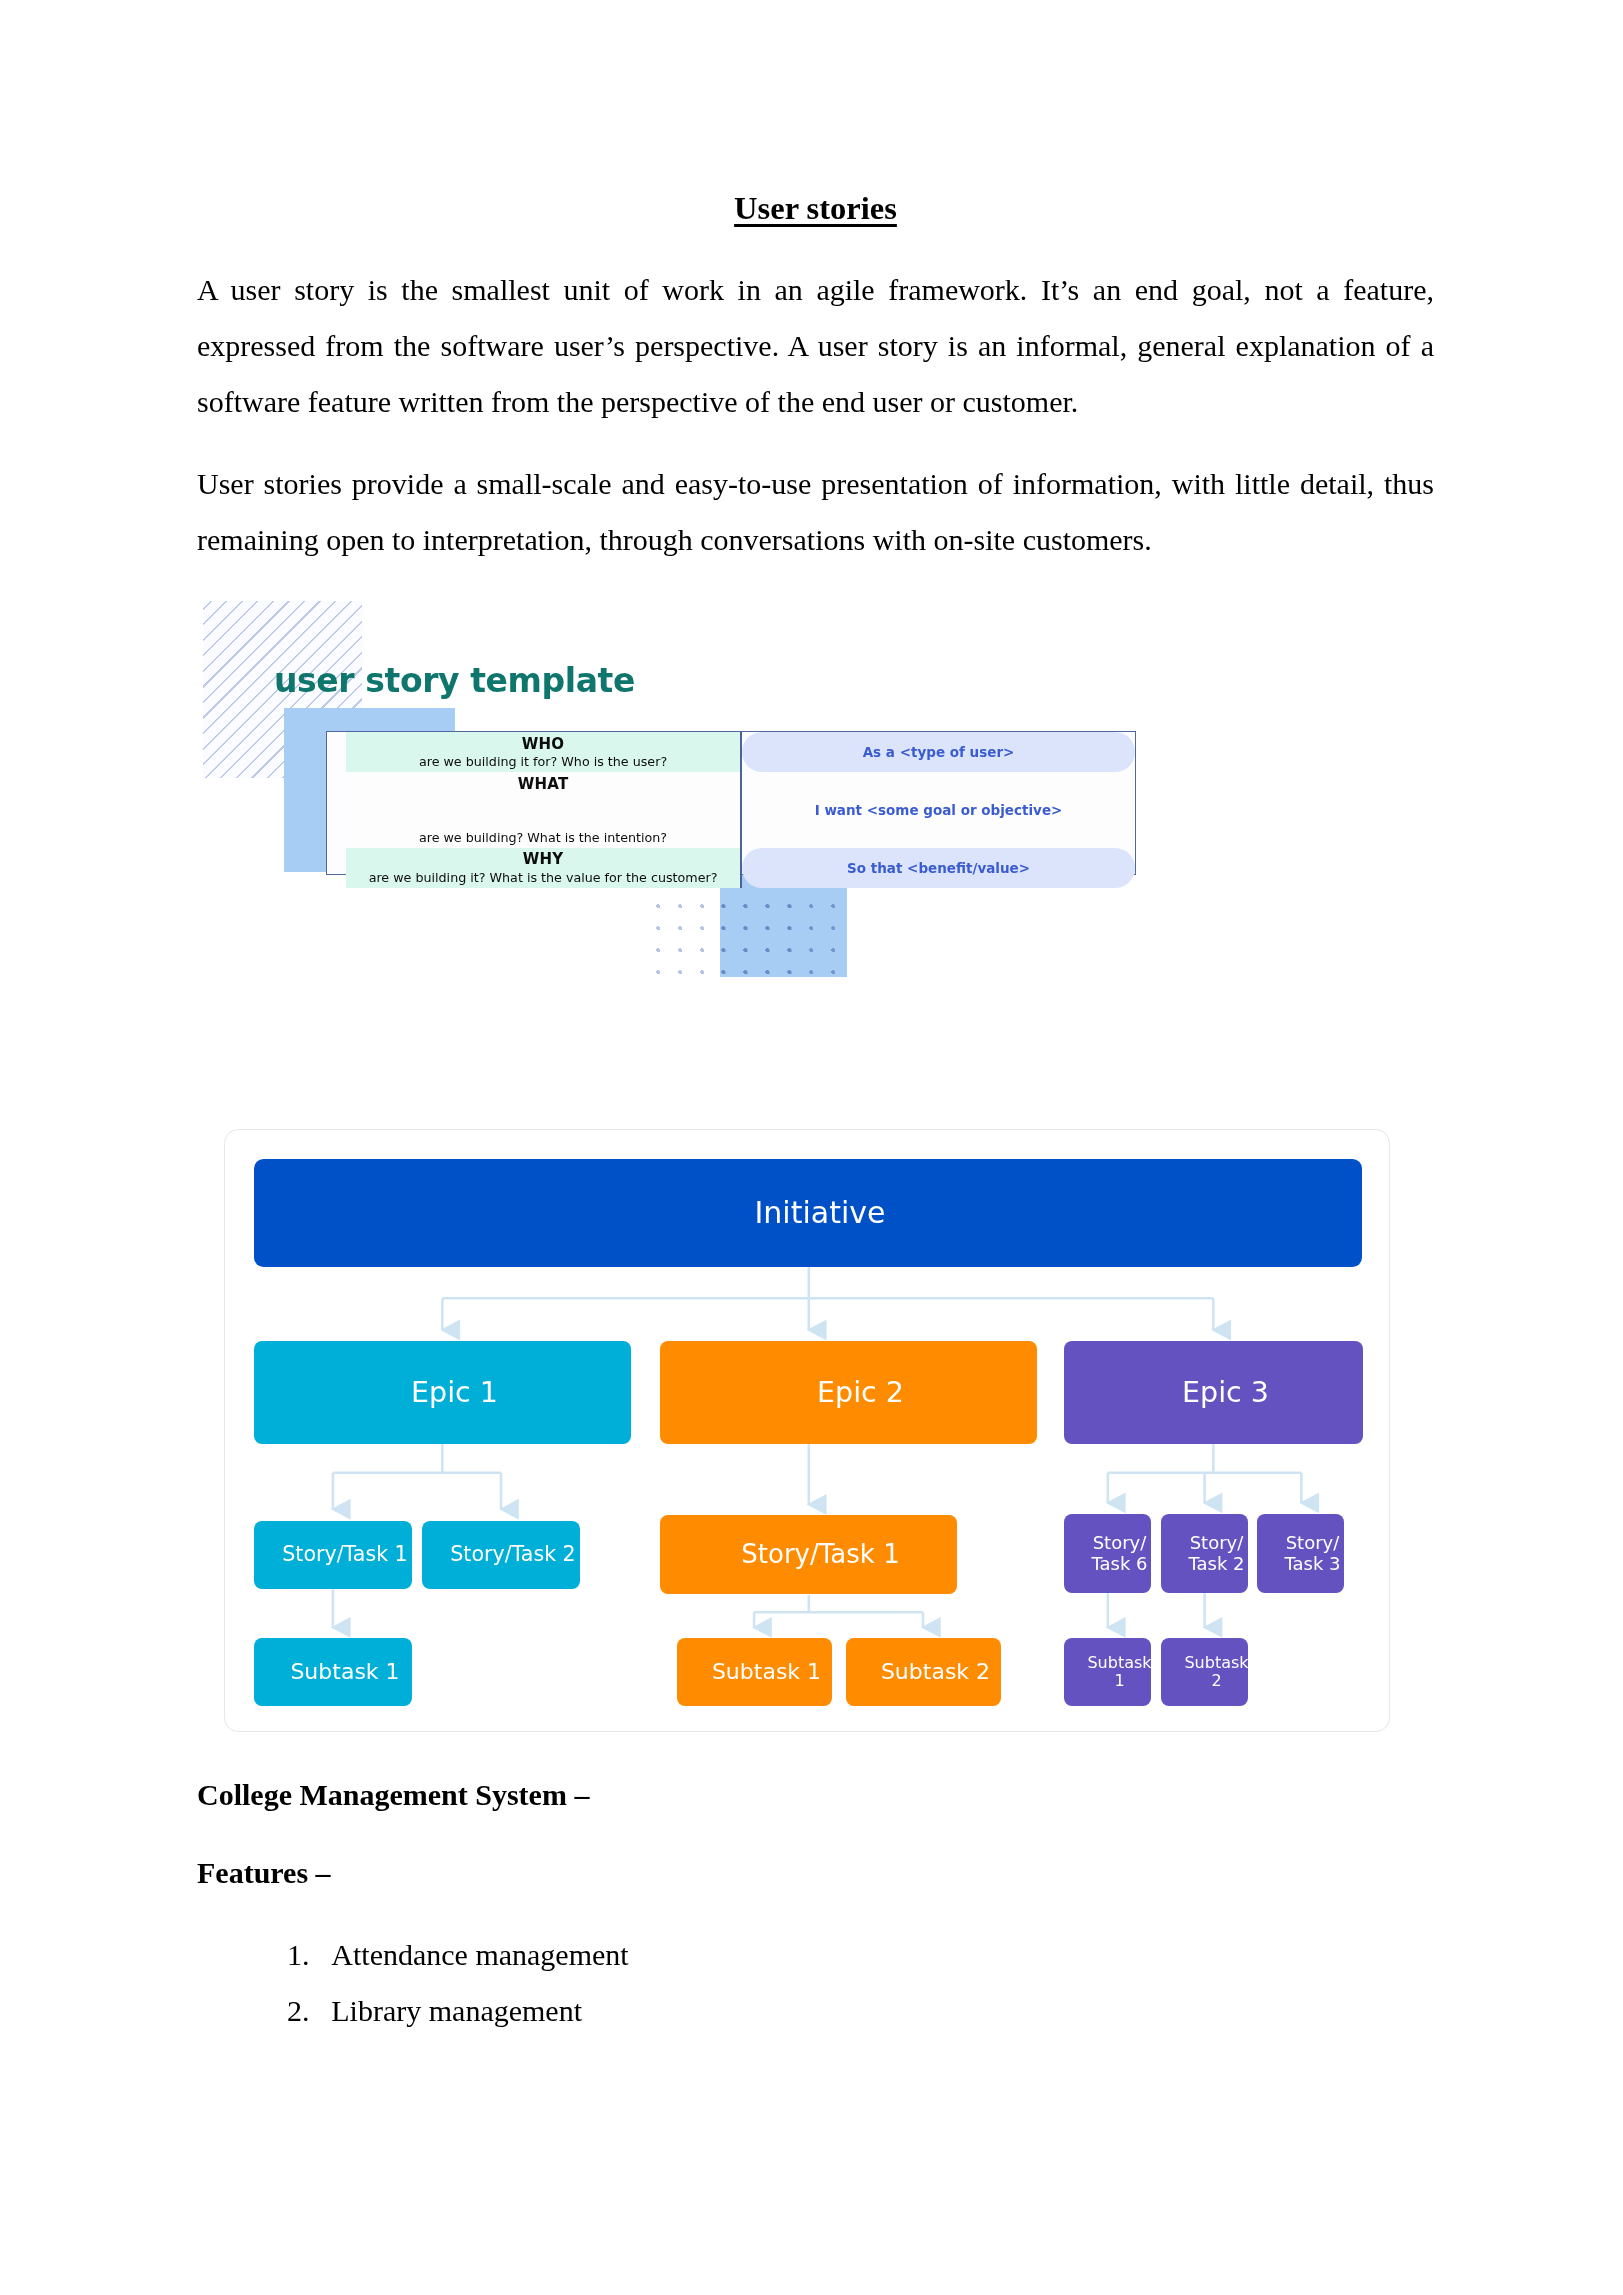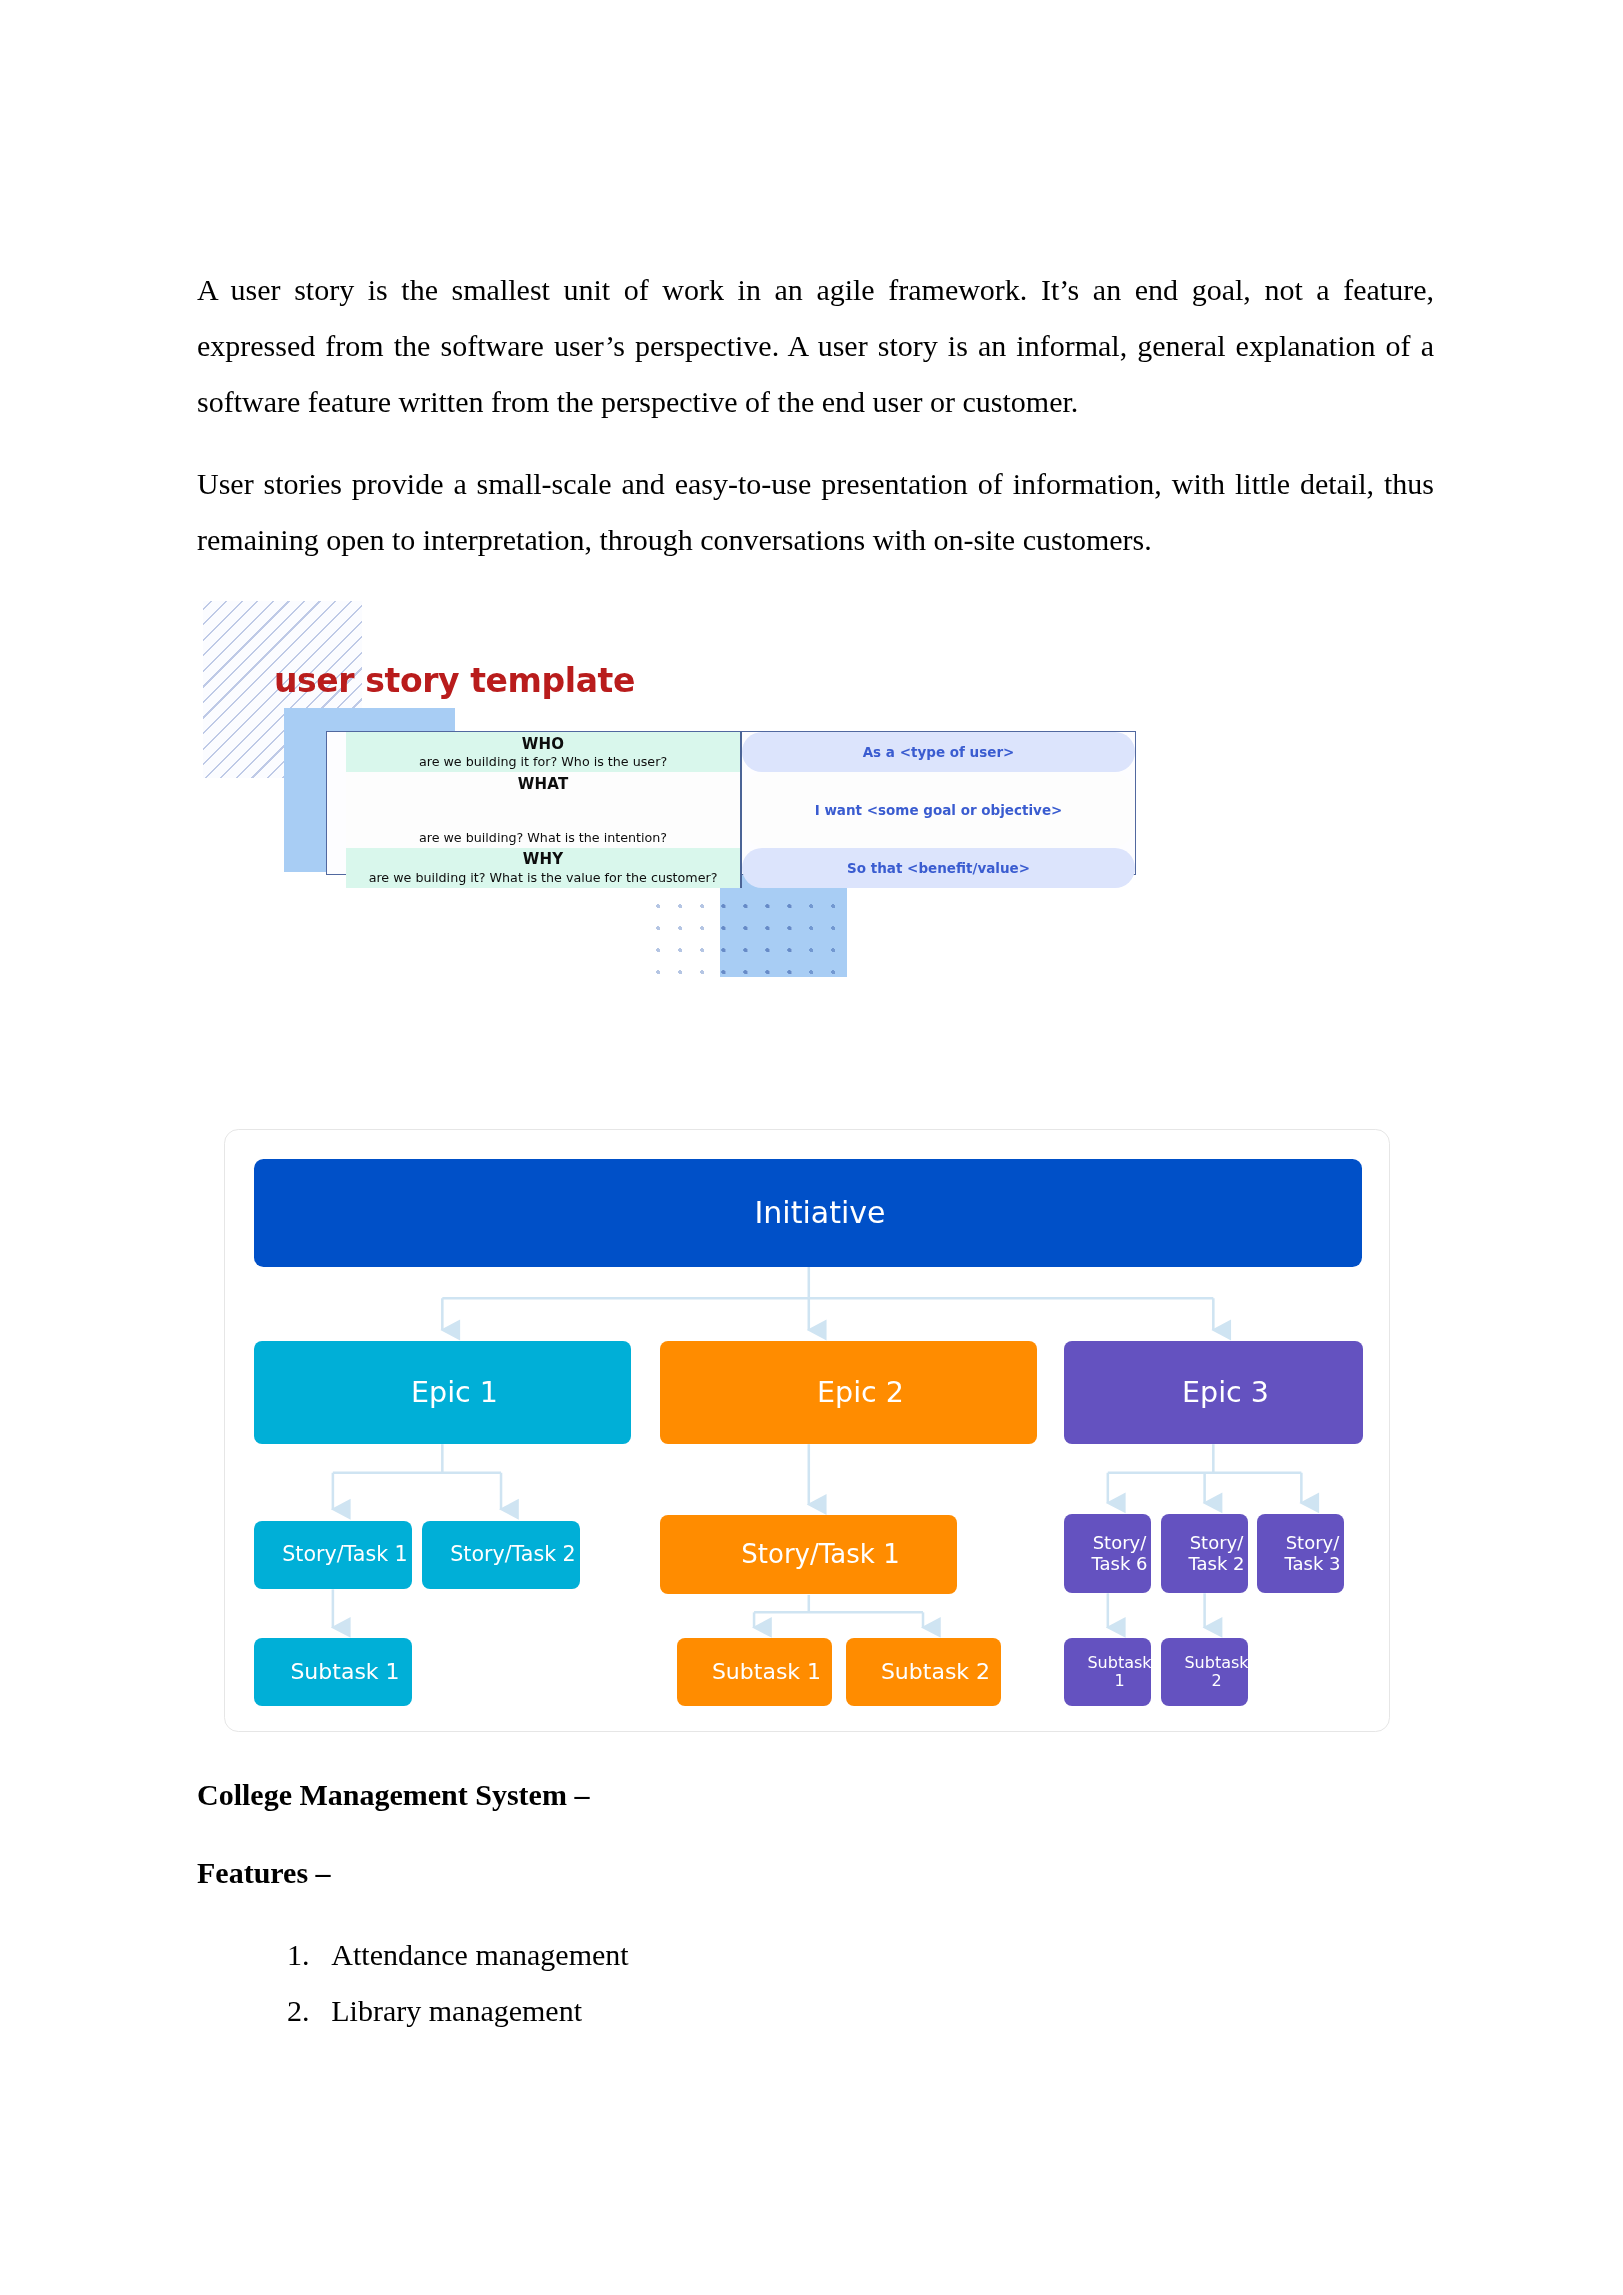--- a/index.html
+++ b/index.html
@@ -142,21 +142,21 @@
   }
 
   .tpl-heading {
     position: absolute;
     left: 77px;
     top: 74px;
     font-family: "DejaVu Sans", sans-serif;
     font-weight: bold;
     font-size: 33px;
     letter-spacing: -0.4px;
-    color: #b91c1c;
+    color: #0f766e;
   }
 
   .tpl-table {
     position: absolute;
     left: 129px;
     top: 144px;
     width: 810px;
     height: 144px;
     border: 1.2px solid #51689f;
     border-collapse: collapse;
@@ -290,20 +290,23 @@
     width: 1166px;
     height: 603px;
     pointer-events: none;
   }
 </style>
 </head>
 <body>
 
 <div class="page">
 
+  <div class="doc-title">
+    <span>User stories</span>
+  </div>
 
   <div class="para para-1">A user story is the smallest unit of work in an agile framework. It’s an end goal, not a feature, expressed from the software user’s perspective. A user story is an informal, general explanation of a software feature written from the perspective of the end user or customer.</div>
   <div class="para para-2">User stories provide a small-scale and easy-to-use presentation of information, with little detail, thus remaining open to interpretation, through conversations with on-site customers.</div>
 
   <div class="tpl-figure">
 
     <div class="hatch-square"></div>
     <div class="blue-rect-left-top"></div>
     <div class="blue-rect-left"></div>
 

